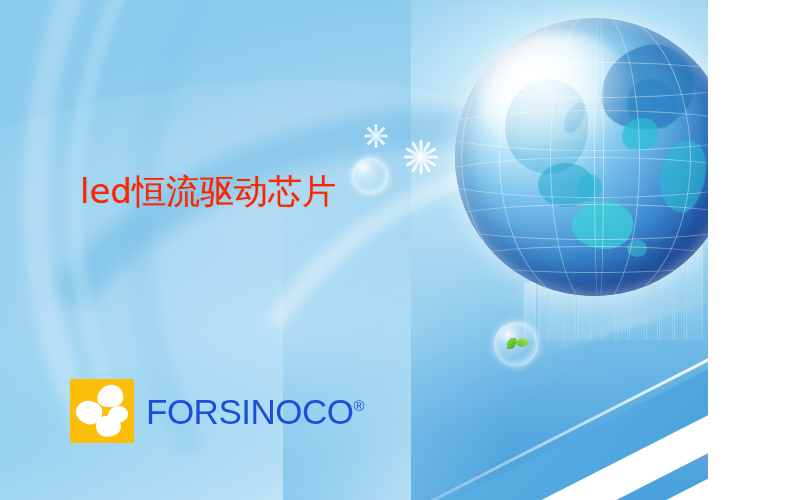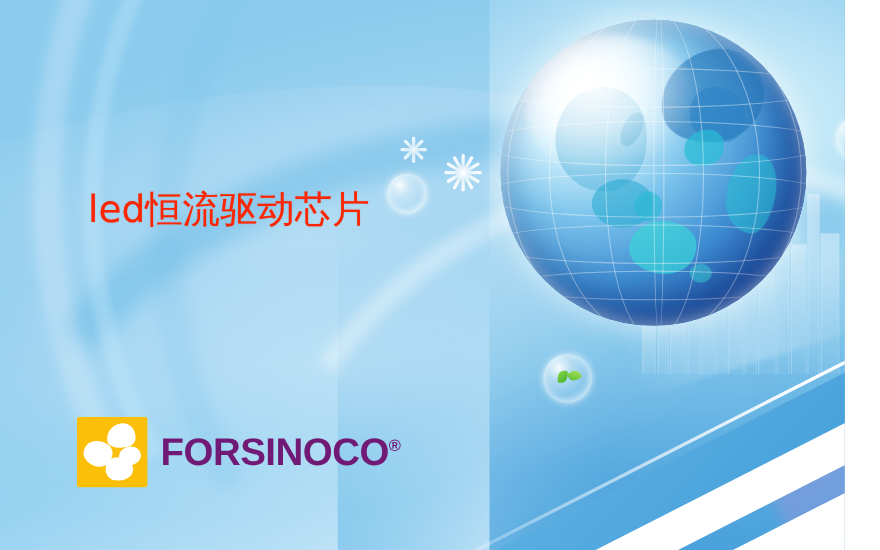--- a/index.html
+++ b/index.html
@@ -1,20 +1,20 @@
 <!DOCTYPE html>
 <html><head>
 <meta charset="utf-8">
 <style>
   html,body{margin:0;padding:0;background:#fff;}
   body{font-family:"Liberation Sans",sans-serif;}
 
   #stage{
     position:relative;
-    width:768px;height:500px;
+    width:708px;height:500px;
     overflow:hidden;
     background:#86c9ee;
   }
 
   
   .bg-base{
     position:absolute;inset:0;
     background:
       radial-gradient(120% 90% at 78% 22%, #eaf7fd 0%, #bfe6f7 18%, #7ec4ea 45%, #56a9df 72%, #3f9ad8 100%),
       linear-gradient(160deg,#8fcdef 0%, #8ccdf0 40%, #9fd6f2 70%, #cfe9f8 100%);
@@ -244,22 +244,22 @@
   }
   .petal{position:absolute;background:#ffffff;}
   .p1{left:27px;top:6px;width:26px;height:22px;border-radius:60% 45% 40% 55%/70% 60% 40% 40%;transform:rotate(-8deg);}
   .p2{left:6px;top:22px;width:26px;height:23px;border-radius:55% 45% 50% 60%/55% 45% 55% 50%;transform:rotate(18deg);}
   .p3{left:38px;top:27px;width:20px;height:17px;border-radius:50% 55% 45% 50%;transform:rotate(-22deg);}
   .p4{left:26px;top:37px;width:25px;height:21px;border-radius:45% 55% 60% 40%/45% 50% 55% 50%;transform:rotate(8deg);}
 
   .logo-text{display:flex;flex-direction:column;justify-content:center;}
   .brand{
     font-family:"Liberation Sans",sans-serif;
-    font-weight:bold;font-size:35px;line-height:1;
-    color:#701a75;letter-spacing:-0.5px;
+    font-weight:normal;font-size:35px;line-height:1;
+    color:#1d4ed8;letter-spacing:-0.5px;
     white-space:nowrap;
   }
   .brand .reg{font-size:15px;vertical-align:super;line-height:1;}
   .tagline{
     font-family:"Liberation Sans",sans-serif;
     font-size:16.5px;line-height:1.2;color:#111418;
     margin-top:3px;white-space:nowrap;
   }
 </style>
 </head>

